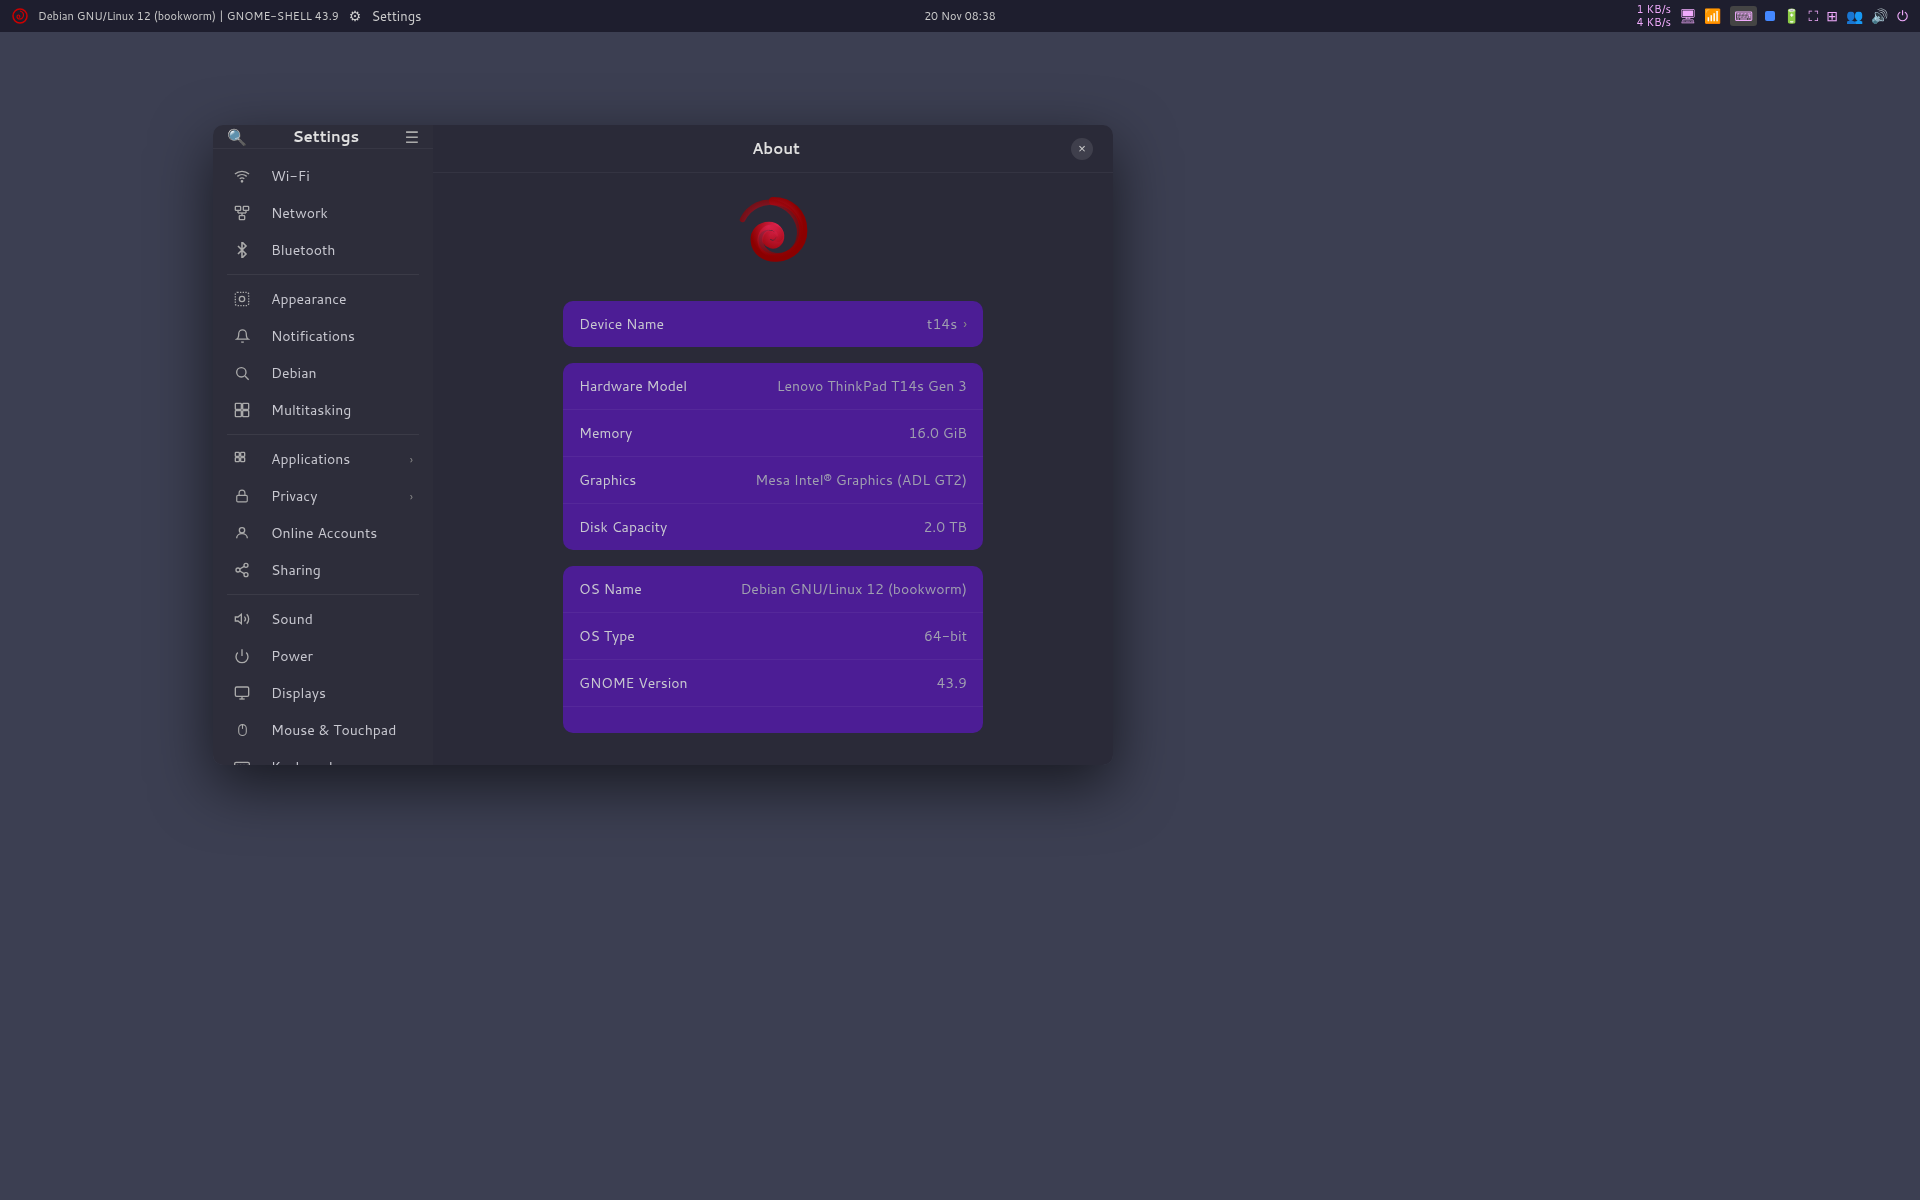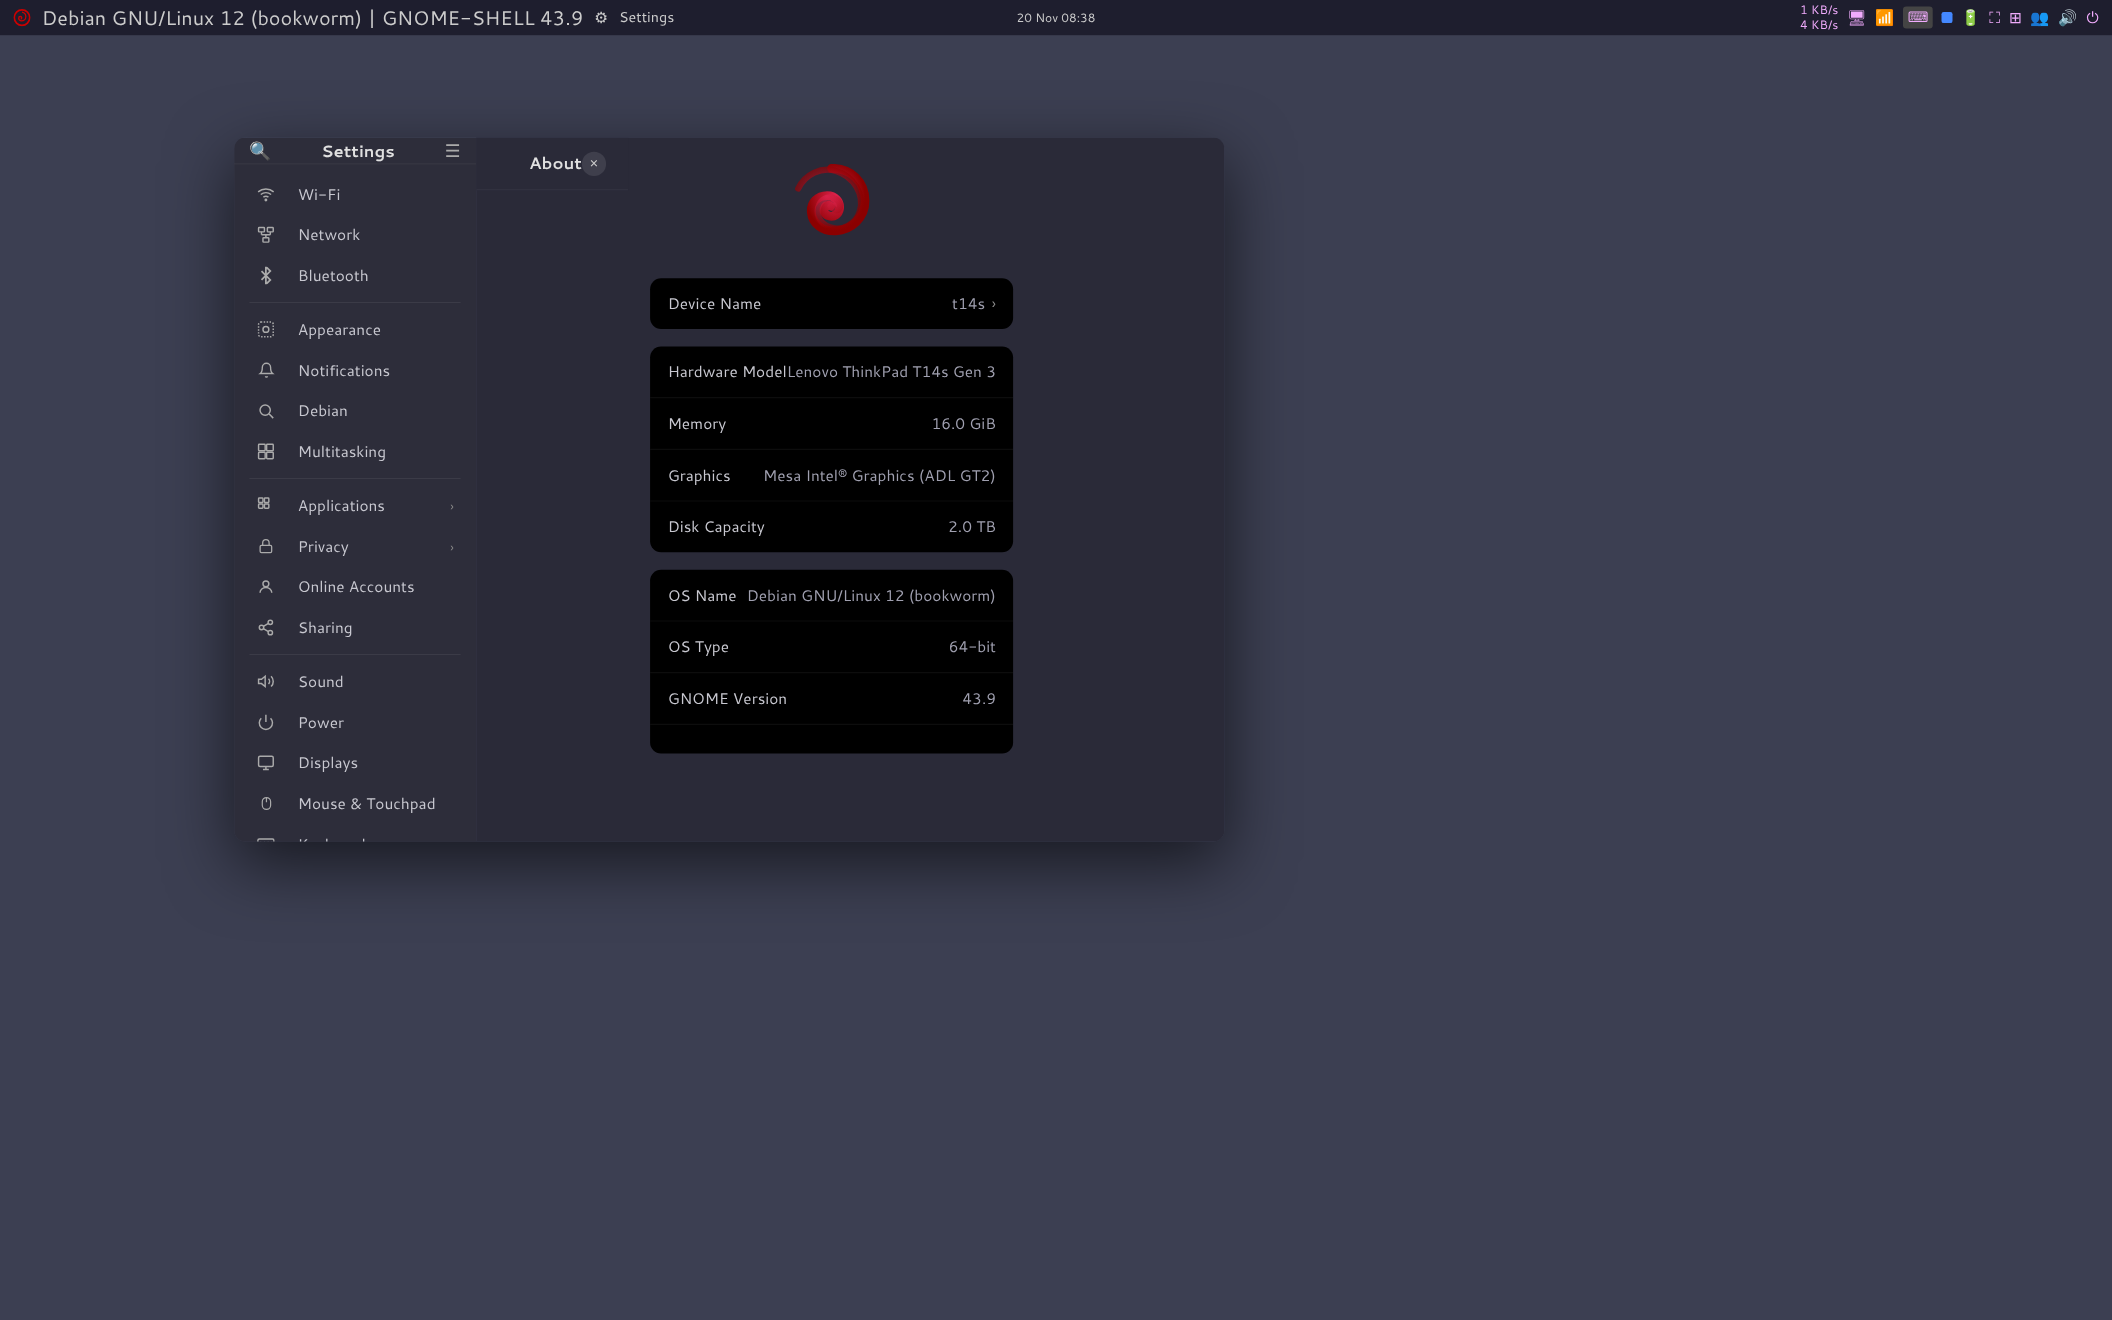--- a/index.html
+++ b/index.html
@@ -148,21 +148,21 @@
       height: 1px;
       background: rgba(255,255,255,0.07);
       margin: 6px 14px;
     }
 
     
     .main-content {
       flex: 1;
       background: #2a2a38;
       display: flex;
-      flex-direction: row;
+      flex-direction: column;
       overflow-y: auto;
     }
 
     .main-header {
       height: 48px;
       display: flex;
       align-items: center;
       justify-content: space-between;
       padding: 0 20px;
       background: #2a2a38;
@@ -204,21 +204,21 @@
     .debian-swirl {
       width: 80px;
       height: 80px;
       margin-bottom: 24px;
     }
 
     
     .info-section {
       width: 100%;
       max-width: 420px;
-      background: #000000;
+      background: #4c1d95;
       border-radius: 10px;
       margin-bottom: 16px;
       overflow: hidden;
     }
 
     .info-row {
       display: flex;
       align-items: center;
       justify-content: space-between;
       padding: 13px 16px;
@@ -256,21 +256,21 @@
 </head>
 <body>
 
 <div class="topbar">
   <div class="topbar-left">
 
     <svg class="debian-logo" viewBox="0 0 16 16">
       <circle cx="8" cy="8" r="7" fill="none" stroke="#cc0000" stroke-width="1.5"></circle>
       <path d="M8 3 C10 3.5 11.5 5 11.5 7 C11.5 9.5 9.5 11 7.5 11 C6 11 5 10 5 8.5 C5 7.5 5.8 7 6.5 7 C7.2 7 7.8 7.5 7.8 8.2 C7.8 8.8 7.4 9.2 6.8 9.3" fill="none" stroke="#cc0000" stroke-width="1.2"></path>
     </svg>
-    <span style="font-size:18px;color:#ccc;">Debian GNU/Linux 12 (bookworm) | GNOME-SHELL 43.9</span>
+    <span style="font-size:11px;color:#ccc;">Debian GNU/Linux 12 (bookworm) | GNOME-SHELL 43.9</span>
     <span style="color:#ccc;font-size:14px;">⚙</span>
     <span style="color:#ccc;font-size:13px;">Settings</span>
   </div>
   <div class="topbar-center">
     <span>20 Nov  08:38</span>
   </div>
   <div class="topbar-right">
     <span style="font-size:11px;line-height:1.2;text-align:right;">1 KB/s<br>4 KB/s</span>
     <span style="font-size:14px;">🖥</span>
     <span style="font-size:14px;">📶</span>

